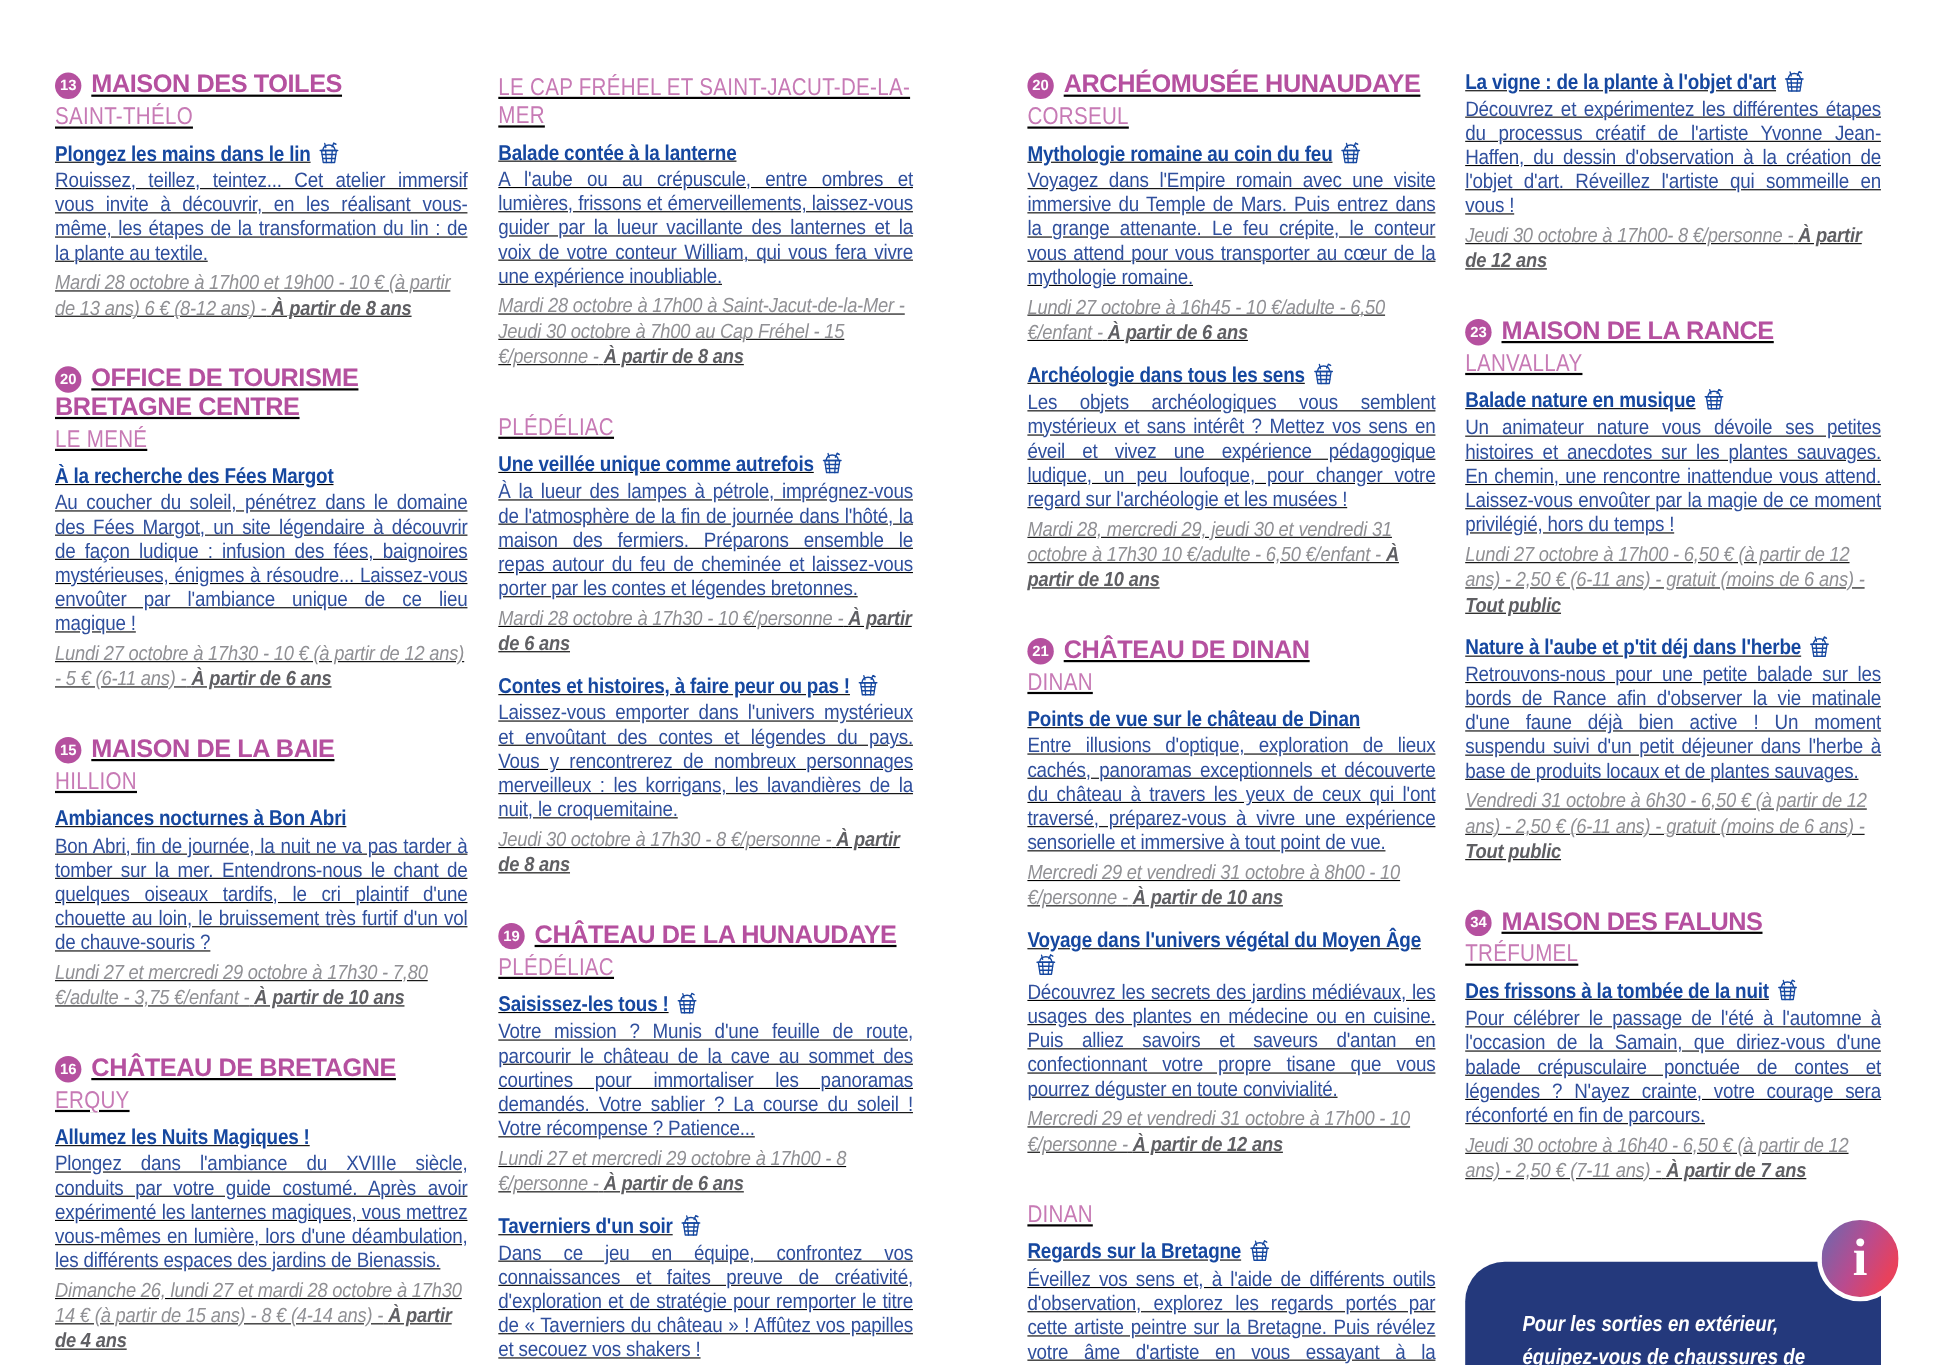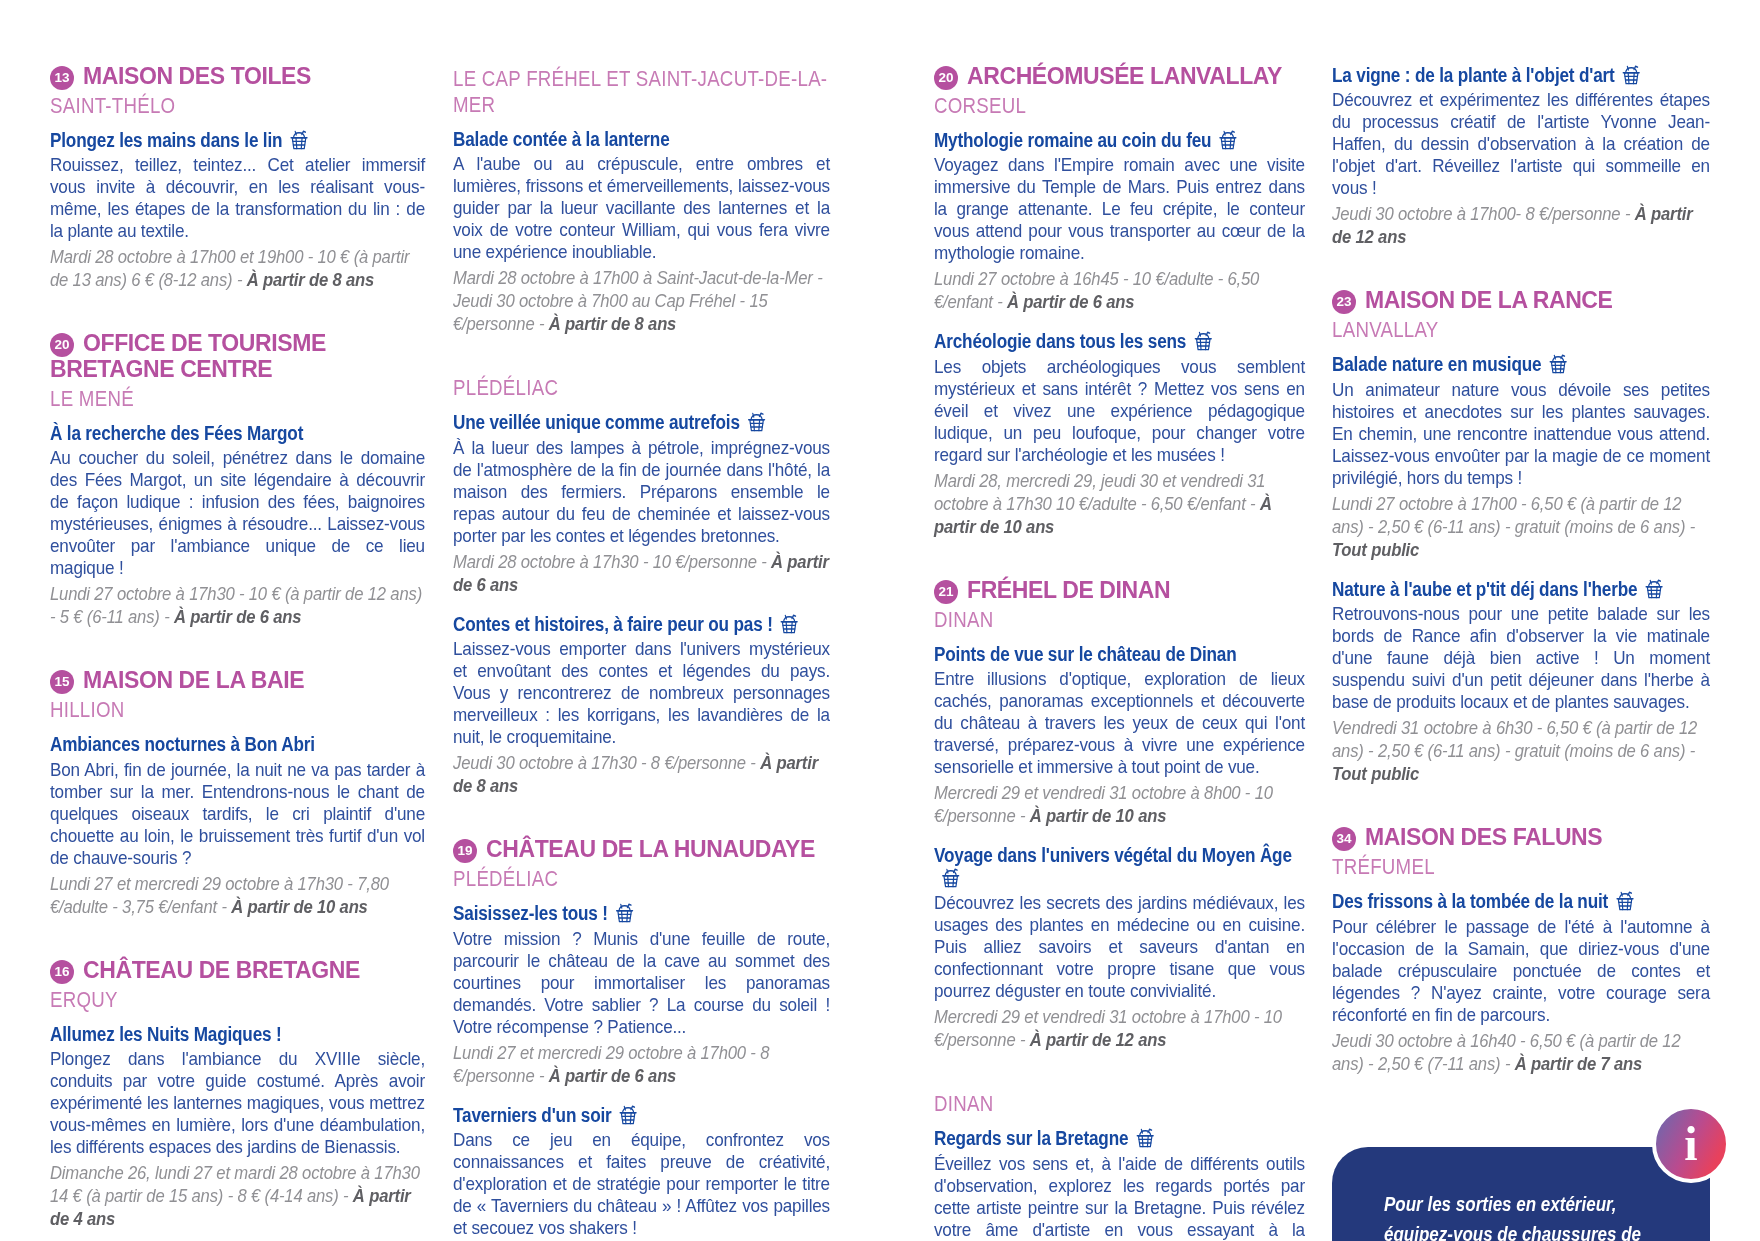--- a/index.html
+++ b/index.html
@@ -4,21 +4,21 @@
 <style>
   html,body{margin:0;padding:0;background:#ffffff;}
   .page{position:relative;width:1760px;height:1241px;background:#ffffff;overflow:hidden;
         font-family:"Liberation Sans",sans-serif;}
   .cols{position:absolute;top:64px;left:50px;display:flex;align-items:flex-start;}
   .col{width:375px;flex:0 0 auto;}
   .col.c2{width:377px;margin-left:28px;}
   .col.c3{width:371px;margin-left:104px;}
   .col.c4{width:378px;margin-left:27px;}
 
-  .venue{margin-bottom:40px;}
+  .venue{margin-bottom:40px;text-decoration:underline;}
   .venue:last-child{margin-bottom:0;}
 
   h2{margin:0 0 3px 0;font-size:23px;line-height:1.1;font-weight:bold;color:#b5509f;
      letter-spacing:-0.4px;}
   .badge{display:inline-block;width:24px;height:24px;border-radius:50%;background:#b5509f;
          color:#fff;font-size:13.5px;line-height:24px;text-align:center;font-weight:bold;
          margin-right:9px;vertical-align:2px;letter-spacing:0;}
   .vt{white-space:pre-line;}
   .sub{font-size:22px;color:#c77ab5;letter-spacing:0.3px;margin:2px 0 10px 0;
        transform:scaleX(0.85);transform-origin:0 0;width:117.6%;}
@@ -155,40 +155,40 @@
               </svg></h3>
           <p class="body">Dans ce jeu en équipe, confrontez vos connaissances et faites preuve de créativité, d'exploration et de stratégie pour remporter le titre de « Taverniers du château » ! Affûtez vos papilles et secouez vos shakers !</p>
 
         </article>
       </section>
     </div>
 
     <div class="col c3">
 
       <section class="venue">
-        <h2><span class="badge">20</span><span class="vt">ARCHÉOMUSÉE LANVALLAY</span></h2>
+        <h2><span class="badge">20</span><span class="vt">ARCHÉOMUSÉE HUNAUDAYE</span></h2>
         <div class="sub">CORSEUL</div>
         <article class="event">
           <h3><span>Mythologie romaine au coin du feu</span><svg class="basket">
                 <use href="#basket"></use>
               </svg></h3>
           <p class="body">Voyagez dans l'Empire romain avec une visite immersive du Temple de Mars. Puis entrez dans la grange attenante. Le feu crépite, le conteur vous attend pour vous transporter au cœur de la mythologie romaine.</p>
           <p class="sched"><span>Lundi 27 octobre à 16h45  - 10 €/adulte - 6,50 €/enfant -</span> <span class="age">À partir de 6 ans</span></p>
         </article>
         <article class="event">
           <h3><span>Archéologie dans tous les sens</span><svg class="basket">
                 <use href="#basket"></use>
               </svg></h3>
           <p class="body">Les objets archéologiques vous semblent mystérieux et sans intérêt ? Mettez vos sens en éveil et vivez une expérience pédagogique ludique, un peu loufoque, pour changer votre regard sur l'archéologie et les musées !</p>
           <p class="sched"><span>Mardi 28, mercredi 29, jeudi 30 et vendredi 31 octobre à 17h30 10 €/adulte - 6,50 €/enfant -</span> <span class="age">À partir de 10 ans</span></p>
         </article>
       </section>
 
       <section class="venue">
-        <h2><span class="badge">21</span><span class="vt">FRÉHEL DE DINAN</span></h2>
+        <h2><span class="badge">21</span><span class="vt">CHÂTEAU DE DINAN</span></h2>
         <div class="sub">DINAN</div>
         <article class="event">
           <h3><span>Points de vue sur le château de Dinan</span></h3>
           <p class="body">Entre illusions d'optique, exploration de lieux cachés, panoramas exceptionnels et découverte du château à travers les yeux de ceux qui l'ont traversé, préparez-vous à vivre une expérience sensorielle et immersive à tout point de vue.</p>
           <p class="sched"><span>Mercredi 29 et vendredi 31 octobre à 8h00 - 10 €/personne -</span> <span class="age">À partir de 10 ans</span></p>
         </article>
         <article class="event">
           <h3><span>Voyage dans l'univers végétal du Moyen Âge</span><svg class="basket">
                 <use href="#basket"></use>
               </svg></h3>

